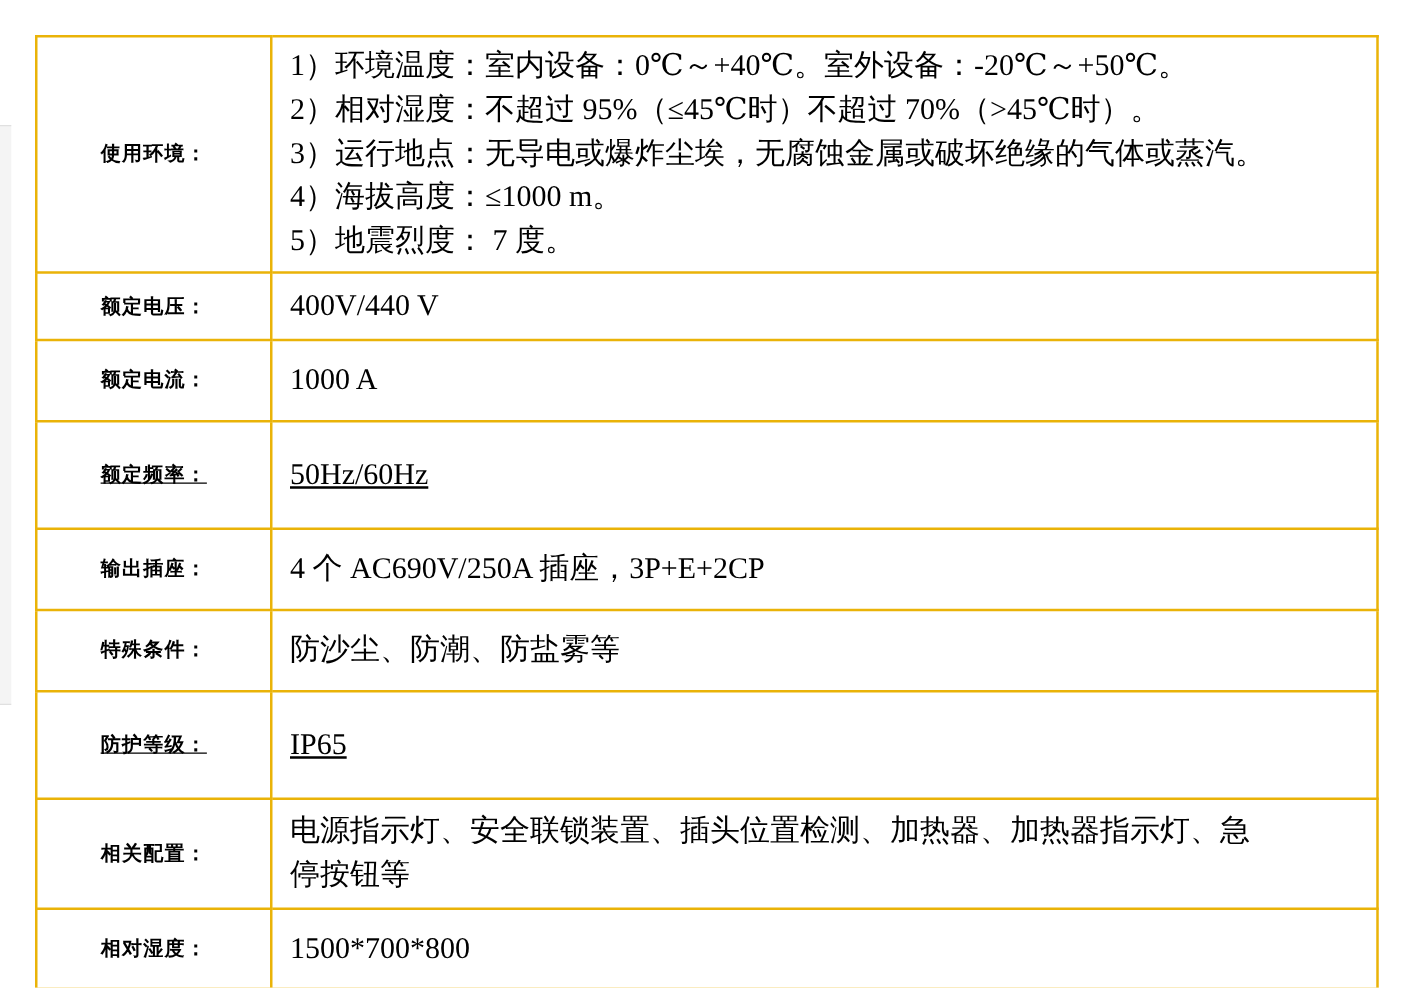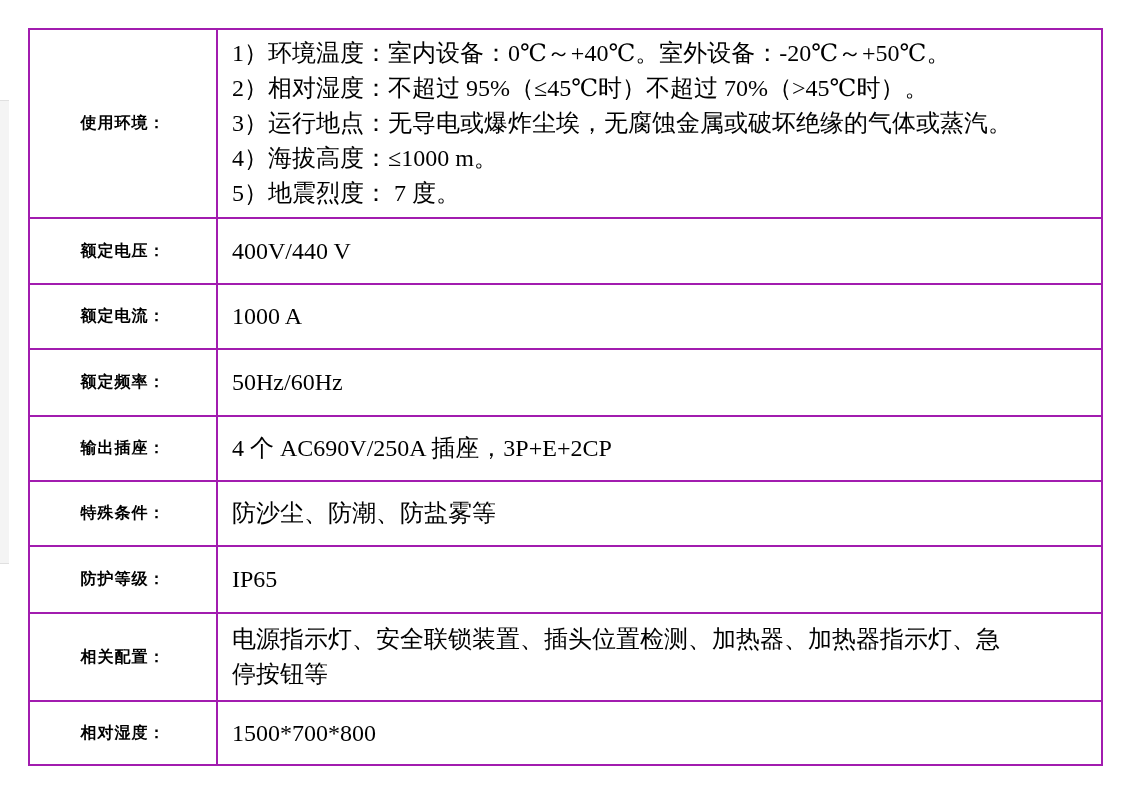--- a/index.html
+++ b/index.html
@@ -27,44 +27,44 @@
   }
   table.spec-table {
     position: absolute;
     left: 28px;
     top: 28px;
     width: 1075px;
     border-collapse: collapse;
     table-layout: fixed;
   }
   .spec-table td {
-    border: 2px solid #a21caf;
+    border: 2px solid #eab308;
     vertical-align: middle;
     padding: 0;
   }
   .spec-table col.c-label { width: 188px; }
   .spec-table td.label-cell {
     text-align: center;
     font-weight: bold;
     font-size: 16px;
     letter-spacing: 1px;
   }
   .spec-table td.value-cell {
     padding-left: 14px;
     padding-right: 12px;
     font-size: 24px;
   }
   .value-line {
     line-height: 35px;
     white-space: nowrap;
   }
   tr.r-env    { height: 189px; }
-  tr.r-std1   { height: 66px; }
+  tr.r-std1   { height: 54px; }
   tr.r-std2   { height: 65px; margin-top: 34px; }
-  tr.r-std3   { height: 67px; }
+  tr.r-std3   { height: 86px; text-decoration: underline; }
   tr.r-config { height: 88px; }
   tr.r-last   { height: 64px; }
 </style>
 </head>
 <body>
 
 <div class="edge-strip"></div>
 
 <table class="spec-table">
   <colgroup>

